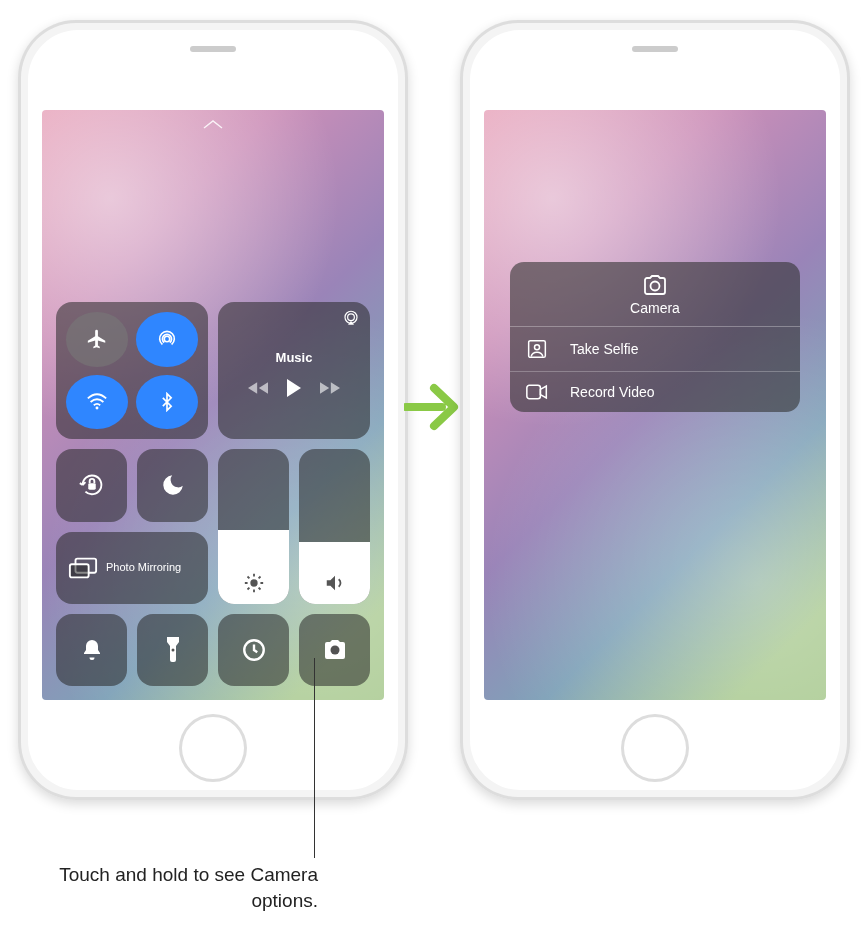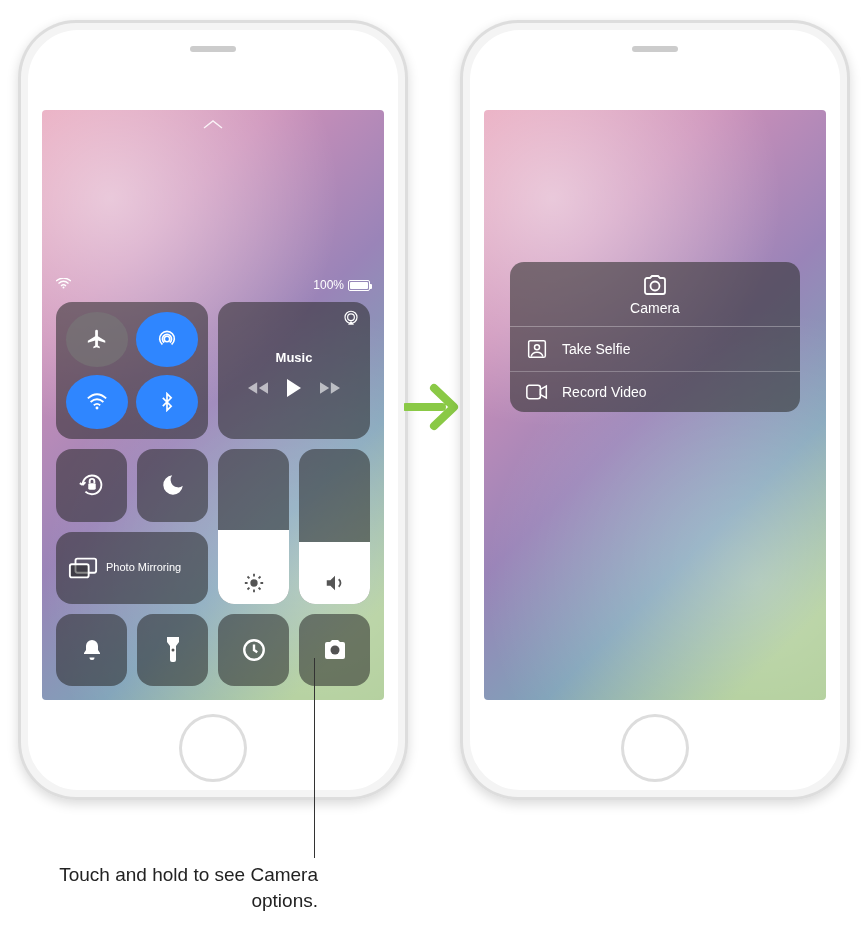--- a/index.html
+++ b/index.html
@@ -143,21 +143,21 @@
     color:#fff;
     overflow:hidden;
   }
   .cam-head {
     text-align:center; padding:12px 8px 10px;
     border-bottom: 1px solid rgba(255,255,255,0.3);
     font-size: 14px;
   }
   .cam-head svg { display:block; margin: 0 auto 4px; }
   .cam-row {
-    display:flex; align-items:center; gap:14px;
+    display:flex; align-items:center; gap:22px;
     padding: 12px 16px;
     border-bottom: 1px solid rgba(255,255,255,0.25);
     font-size: 14px;
   }
   .cam-row:last-child { border-bottom: none; }
   .cam-row .ico { width:22px; display:flex; justify-content:center; }
 
   
   .big-arrow {
     position:absolute;
@@ -193,34 +193,20 @@
   <div class="device left">
     <div class="inner"></div>
     <div class="earpiece"></div>
     <div class="screen">
       <div class="chevron">
         <svg width="20" height="10" viewBox="0 0 20 10">
             <path d="M1 9 L10 2 L19 9" fill="none" stroke="rgba(255,255,255,0.85)" stroke-width="1.4"></path>
           </svg>
       </div>
 
-      <div class="statusbar">
-        <span>
-          <svg width="15" height="11" viewBox="0 0 15 11">
-              <path d="M0 3 Q7.5 -3 15 3 M2.5 5.5 Q7.5 1 12.5 5.5 M5 8 Q7.5 5.5 10 8" fill="none" stroke="#fff" stroke-width="1.3"></path>
-              <circle cx="7.5" cy="9.5" r="1" fill="#fff"></circle>
-            </svg>
-        </span>
-        <span class="batwrap">
-          <span>100%</span>
-          <span class="batbody">
-              <span class="batfill"></span>
-            </span>
-        </span>
-      </div>
 
       <div class="cc-grid">
 
         <div class="tile conn">
           <div class="conn-grid">
             <div class="circle">
               <svg width="22" height="22" viewBox="0 0 24 24" fill="#fff">
                   <path d="M21 16v-2l-8-5V3.5a1.5 1.5 0 0 0-3 0V9l-8 5v2l8-2.5V19l-2 1.5V22l3.5-1 3.5 1v-1.5L13 19v-5.5l8 2.5z"></path>
                 </svg>
             </div>

